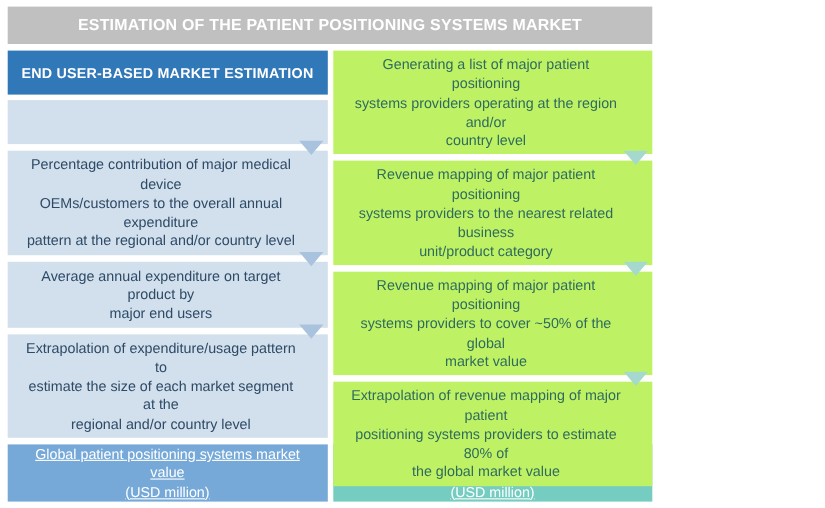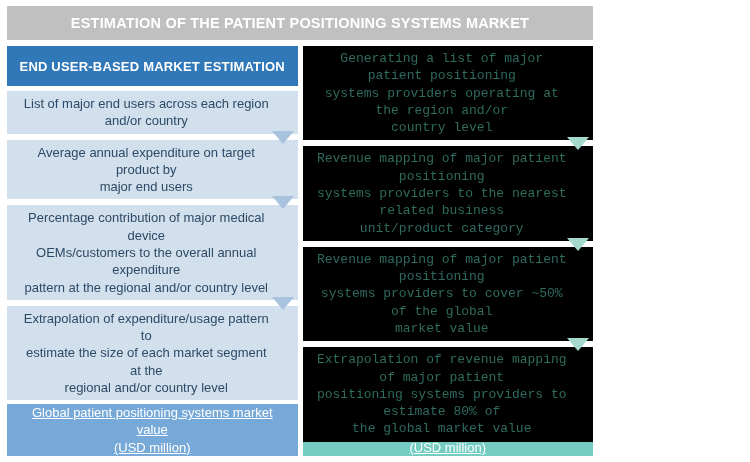--- a/index.html
+++ b/index.html
@@ -92,21 +92,21 @@
     text-align: center;
     padding: 4px 26px 4px 14px;
     box-sizing: border-box;
     margin-bottom: 6px;
     font-size: 13px;
     line-height: 1.33;
   }
   .step:last-child { margin-bottom: 0; justify-content: flex-end; }
 
   .step.blue  { background: #d2dfec; color: #2d4a66; }
-  .step.green { background: #000000; color: #2f6b5e; font-family: Liberation Mono, monospace; }
+  .step.green { background: #bef264; color: #2f6b5e; }
 
   
   .step .chevron {
     position: absolute;
     right: 4px;
     bottom: -10px;
     width: 0;
     height: 0;
     border-left: 11px solid transparent;
     border-right: 11px solid transparent;
@@ -152,39 +152,37 @@
 
     <div class="column">
 
       <div class="col-header blue">
         <span class="header-text">END USER-BASED MARKET ESTIMATION</span>
       </div>
 
       <div class="steps">
 
         <div class="step blue">
-          <span class="step-text">List of major end users across each region
-and/or country</span>
-          <span class="chevron"></span>
-        </div>
-
-        <div class="step blue">
-          <span class="step-text">Average annual expenditure on target product by
-major end users</span>
           <span class="chevron"></span>
         </div>
 
         <div class="step blue">
           <span class="step-text">Percentage contribution of major medical device
 OEMs/customers to the overall annual expenditure
 pattern at the regional and/or country level</span>
           <span class="chevron"></span>
         </div>
 
         <div class="step blue">
+          <span class="step-text">Average annual expenditure on target product by
+major end users</span>
+          <span class="chevron"></span>
+        </div>
+
+        <div class="step blue">
           <span class="step-text">Extrapolation of expenditure/usage pattern to
 estimate the size of each market segment at the
 regional and/or country level</span>
         </div>
 
       </div>
 
       <div class="col-footer blue">
         <span class="footer-text">Global patient positioning systems market value
 (USD million)</span>

